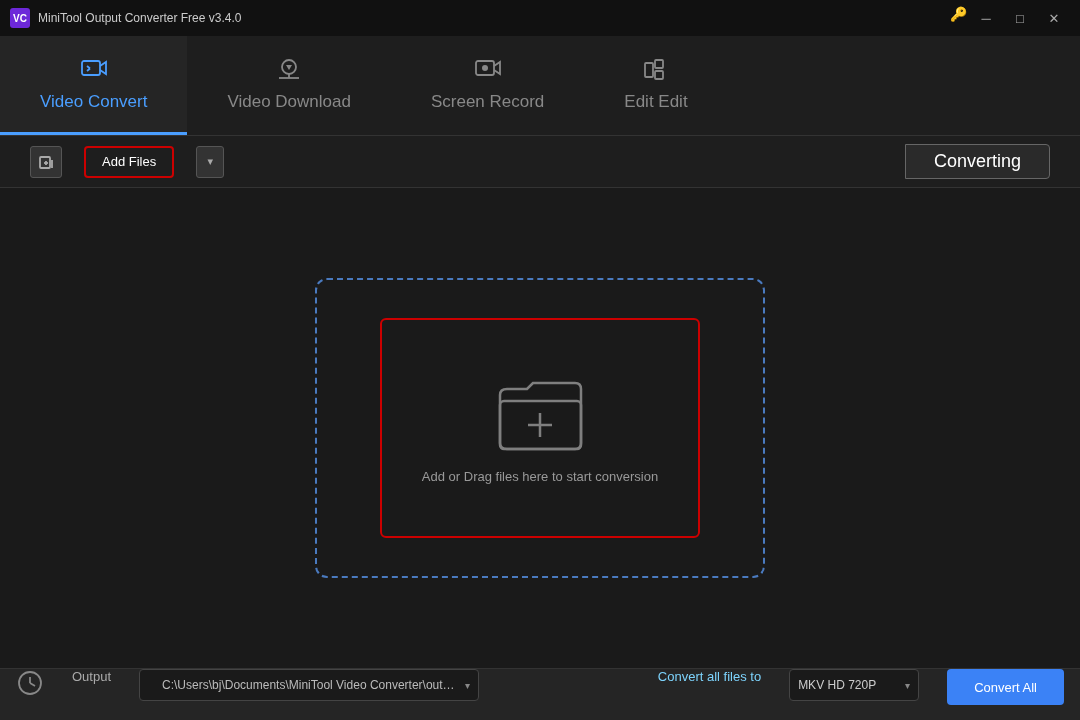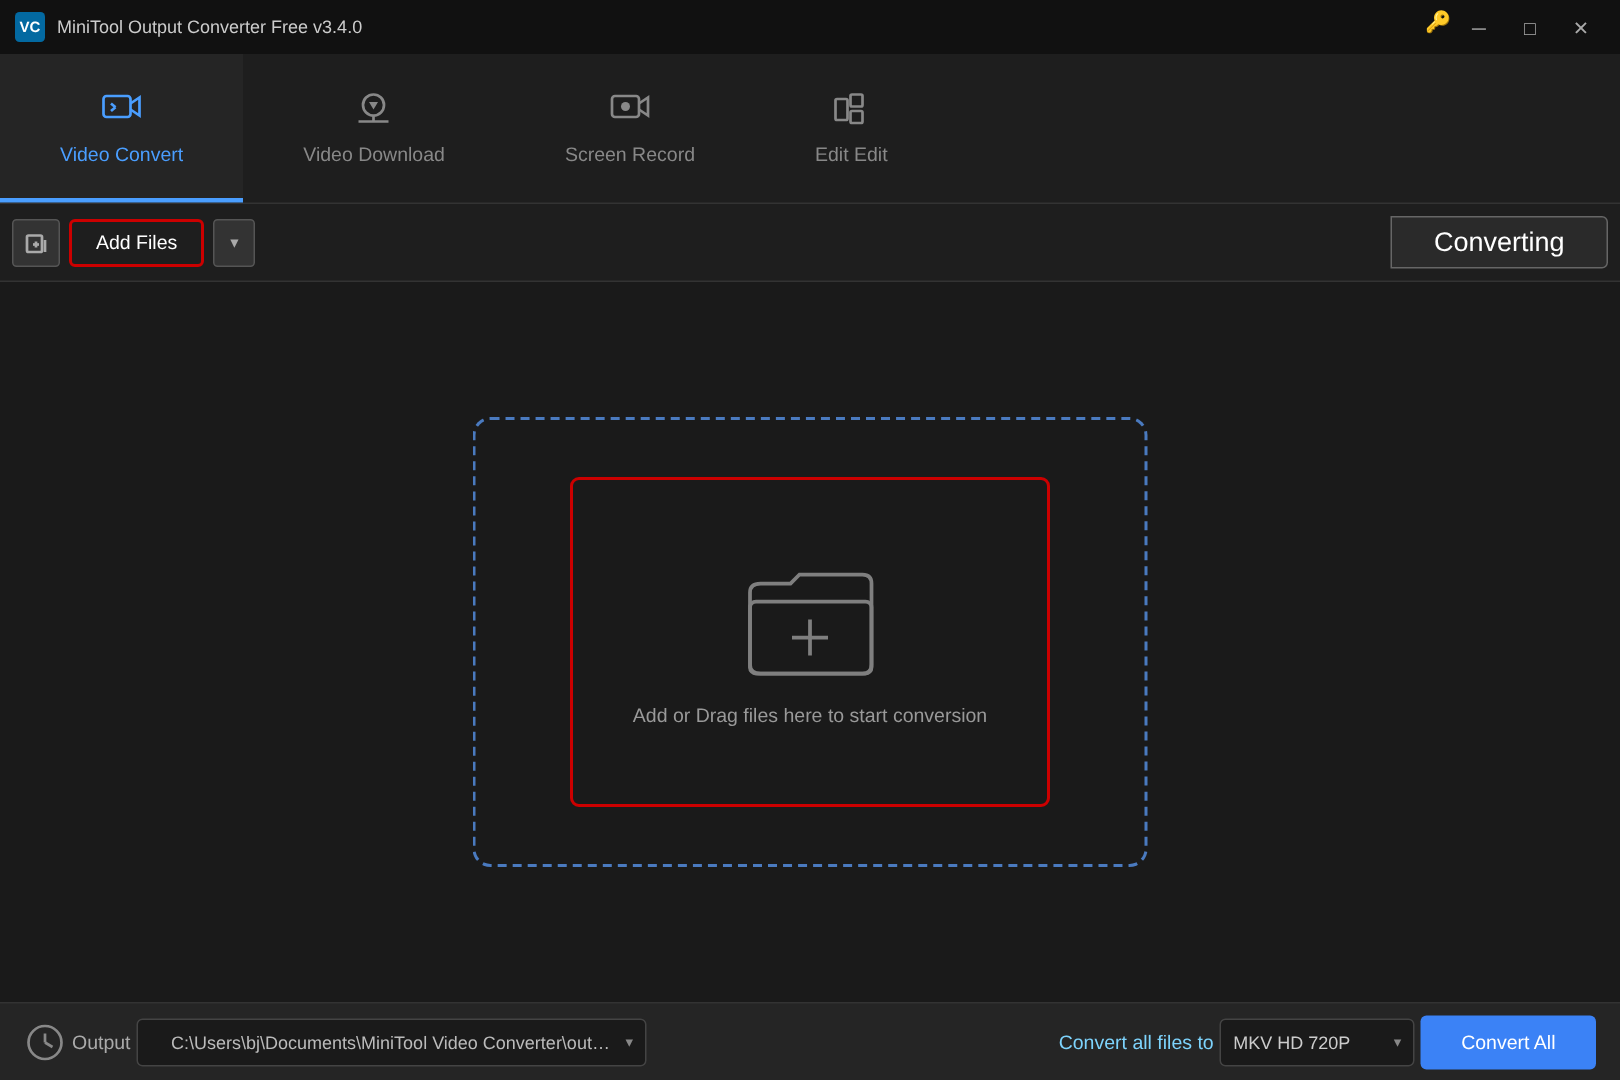--- a/index.html
+++ b/index.html
@@ -23,21 +23,21 @@
       justify-content: space-between;
     }
     #title-bar-left {
       display: flex;
       align-items: center;
       gap: 8px;
     }
     #app-logo {
       width: 20px;
       height: 20px;
-      background: #0369a1;
+      background: #6d28d9;
       border-radius: 3px;
       display: flex;
       align-items: center;
       justify-content: center;
       font-size: 10px;
       font-weight: bold;
       color: #fff;
       flex-shrink: 0;
     }
     #title-bar-title {
@@ -72,42 +72,42 @@
     }
     .nav-tab {
       display: flex;
       flex-direction: column;
       align-items: center;
       justify-content: center;
       gap: 8px;
       padding: 0 40px;
       cursor: pointer;
       color: #888;
-      font-size: 13px;
+      font-size: 17px;
       border-bottom: 3px solid transparent;
       transition: color 0.2s;
     }
     .nav-tab.active {
       color: #4a9eff;
       background: #252525;
       border-bottom: 3px solid #4a9eff;
     }
     .nav-tab svg {
       width: 28px;
       height: 28px;
     }
 
     
     #toolbar {
       height: 52px;
       background: #1e1e1e;
       display: flex;
       align-items: center;
-      padding: 0 8px;
-      gap: 6px;
+      padding: 0 30px;
+      gap: 22px;
       border-bottom: 1px solid #333;
       justify-content: center;
     }
     #add-files-icon-btn {
       width: 32px;
       height: 32px;
       background: #333;
       border: 1px solid #555;
       border-radius: 3px;
       display: flex;
@@ -212,23 +212,23 @@
       color: #999;
       text-align: right;
     }
 
     
     #bottom-bar {
       height: 52px;
       background: #252525;
       border-top: 1px solid #333;
       display: flex;
-      align-items: center;
+      align-items: flex-start;
       padding: 0 16px;
-      gap: 4px;
+      gap: 28px;
       position: absolute;
       bottom: 0;
       left: 0;
       right: 0;
     }
     #clock-icon {
       width: 28px;
       height: 28px;
       color: #888;
       flex-shrink: 0;

